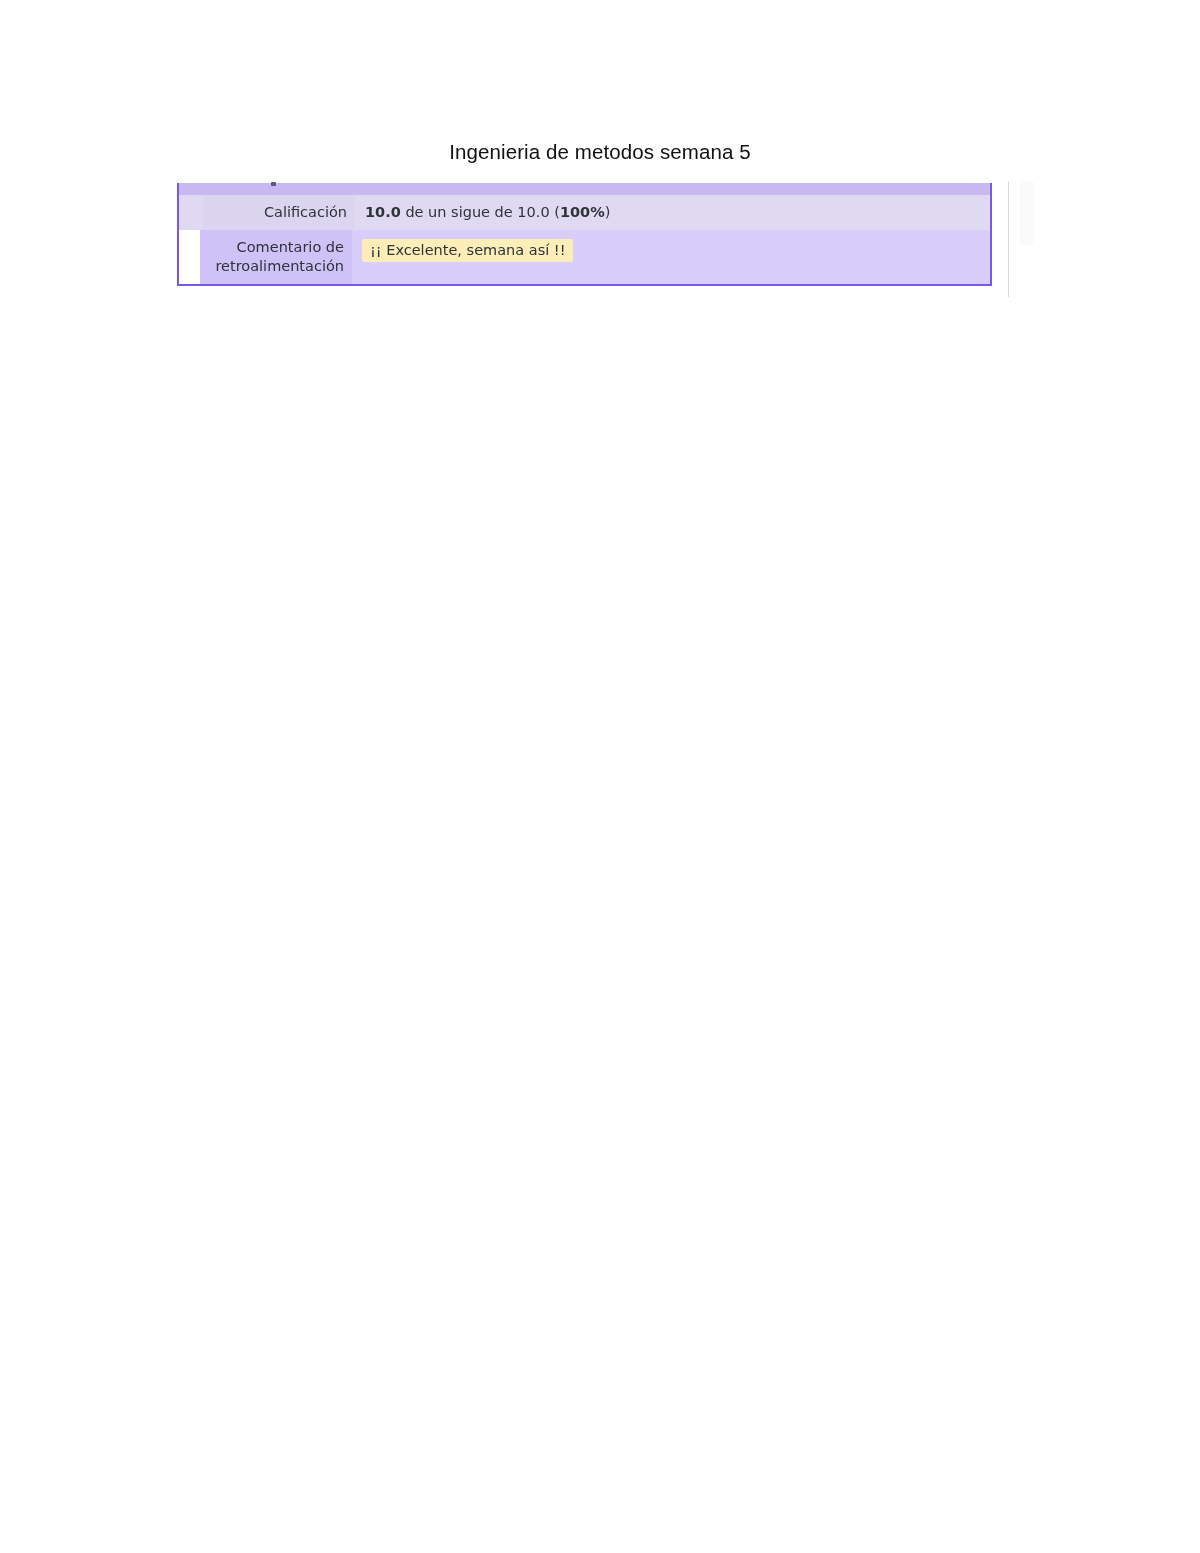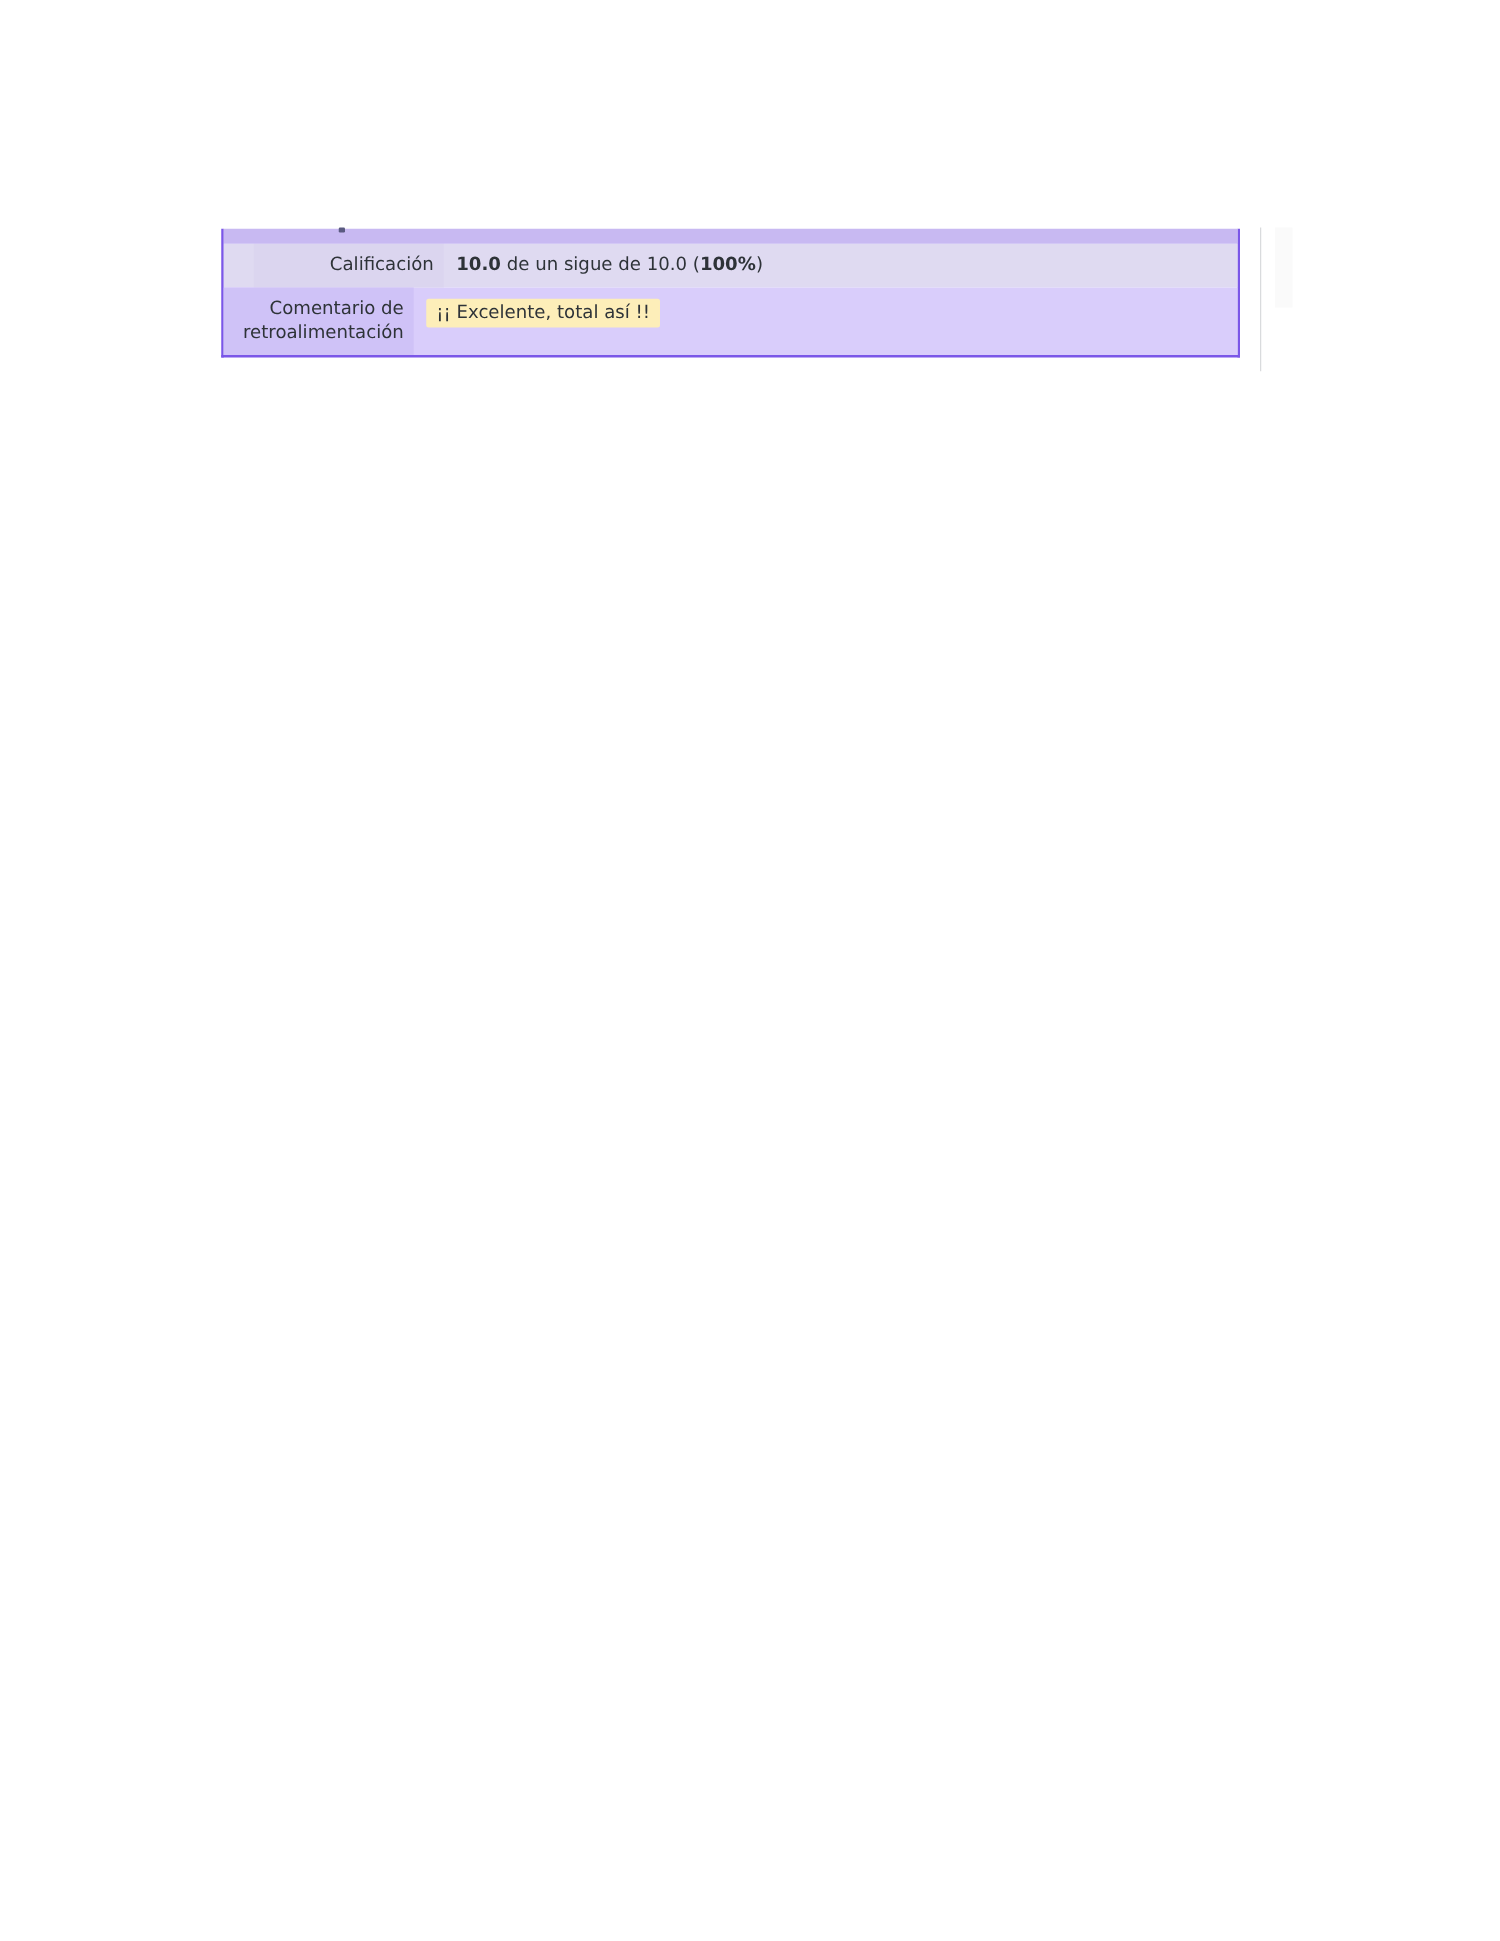--- a/index.html
+++ b/index.html
@@ -16,44 +16,45 @@
   .sumtbl .strip{height:12px;background:#c8b9f2;position:relative;}
   .sumtbl .strip .crumb{position:absolute;left:92px;top:-1px;width:5px;height:4px;background:#5a5a80;border-radius:1px;}
   .sumrow{display:flex;}
   .sumrow .lbl{width:152px;flex:0 0 152px;text-align:right;
     font-family:"DejaVu Sans",sans-serif;font-size:14.5px;color:#2e3338;
     padding:8px 8px 8px 6px;box-sizing:border-box;line-height:1.32;}
   .sumrow .val{flex:1;font-family:"DejaVu Sans",sans-serif;font-size:14.5px;color:#2e3338;
     padding:9px 10px;box-sizing:border-box;}
   .row-a{background:#dfdaf1;padding-left:24px;}
   .row-a .lbl{background:#dbd5ef;}
-  .row-b{background:#d9cdfb;}
+  .row-b{background:#d9cdfb;margin-left:21px;}
   .row-b .lbl{background:#cfc2f7;}
   .sumrow .b{font-weight:bold;}
   .fb-chip{display:inline-block;background:#fdeeb9;padding:3px 8px 4px 8px;border-radius:2px;}
 
   
   .vline{position:absolute;width:1px;background:#d9dbdd;}
   .vthumb{position:absolute;background:#fafafa;}
 </style>
 </head>
 <body>
 
 <div class="page">
 
+  <div class="doc-title">Ingenieria de metodos semana 5</div>
 
   <div class="sumtbl">
     <div class="strip">
         <div class="crumb"></div>
       </div>
     <div class="sumrow row-a">
       <div class="lbl">Calificación</div>
       <div class="val"><span class="b">10.0</span><span> de un sigue de 10.0 (</span><span class="b">100%</span><span>)</span></div>
     </div>
     <div class="sumrow row-b">
       <div class="lbl">Comentario de retroalimentación</div>
-      <div class="val"><span class="fb-chip">¡¡ Excelente, total así !!</span></div>
+      <div class="val"><span class="fb-chip">¡¡ Excelente, semana así !!</span></div>
     </div>
   </div>
   <div class="vline" style="left:1008px;top:182px;height:115px;"></div>
   <div class="vthumb" style="left:1020px;top:182px;width:14px;height:64px;"></div>
 
 </div>
 
 </body></html>

